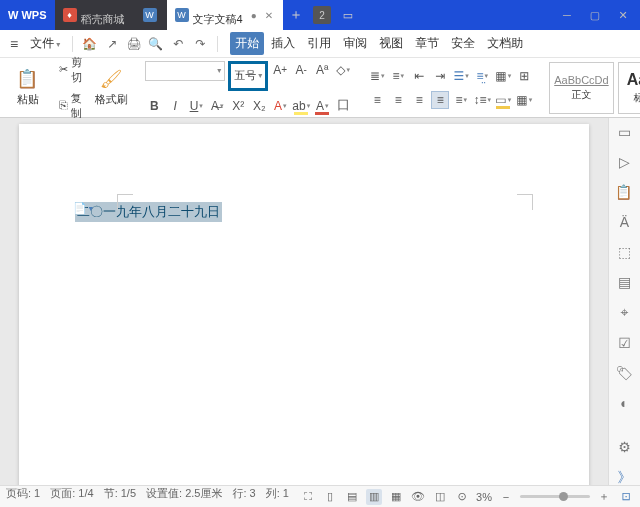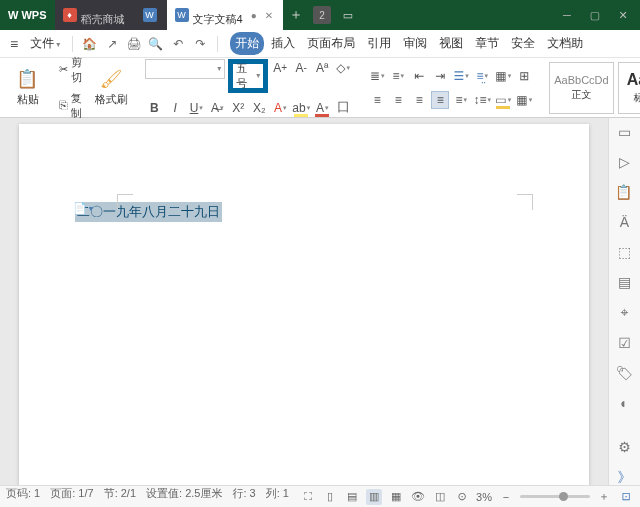--- a/index.html
+++ b/index.html
@@ -1,19 +1,19 @@
 <!DOCTYPE html>
 <html><head>
 <meta charset="utf-8">
 <style>
 * { margin:0; padding:0; box-sizing:border-box; font-family:"Microsoft YaHei",sans-serif; }
 body { width:640px; height:507px; background:#fff; overflow:hidden; font-size:11px; color:#333; }
 
 
-.titlebar { height:30px; background:#14532d; display:flex; align-items:center; color:#ccc; position:relative; }
+.titlebar { height:30px; background:#1d4ed8; display:flex; align-items:center; color:#ccc; position:relative; }
 .logo { padding:0 8px; font-weight:bold; font-size:11px; color:#fff; }
 .tab { height:30px; padding:0 10px 0 8px; display:flex; align-items:center; gap:4px; font-size:11px; cursor:pointer; position:relative; max-width:180px; }
 .tab.dark { background:#37373d; color:#ccc; }
 .tab.active { background:#fff; color:#333; }
 .tab .ticon { width:14px; height:14px; border-radius:2px; display:flex; align-items:center; justify-content:center; font-size:9px; color:#fff; flex-shrink:0;}
 .tab .tclose { font-size:10px; margin-left:4px; opacity:.6;}
 .tlabel { white-space:nowrap; overflow:hidden; text-overflow:ellipsis;margin-top:8px; }
 .tplus { width:26px; text-align:center; color:#ccc; font-size:14px; cursor:pointer; }
 .tcount { width:18px; height:18px; background:#555; color:#ccc; border-radius:2px; display:flex; align-items:center; justify-content:center; font-size:10px; margin:0 4px;}
 .winbtns { margin-left:auto; display:flex; align-items:center; gap:2px; padding-right:4px;}
@@ -22,41 +22,41 @@
 .verbadge::before { content:""; width:12px; height:12px; border:2px solid #8bbd46; border-radius:50%; display:inline-block; box-sizing:border-box; position:relative;}
 
 
 .menubar { height:28px; background:#fff; border-bottom:1px solid #e5e5e5; display:flex; align-items:center; padding:0 6px; gap:4px; font-size:12px;}
 .hamb { font-size:14px; padding:0 4px; color:#555;}
 .filemenu { padding:0 4px; }
 .drop { font-size:8px; color:#888; margin-left:2px;}
 .msep { width:1px; height:16px; background:#ddd; margin:0 4px;}
 .qbtn { width:18px; height:18px; display:flex; align-items:center; justify-content:center; color:#666; cursor:pointer;}
 .menutabs { display:flex; align-items:center; gap:2px; margin-left:4px;}
-.menutab { padding:3px 5px; font-size:12px; cursor:pointer; border-radius:10px; white-space:nowrap;}
+.menutab { padding:3px 5px; font-size:12px; cursor:pointer; border-radius:2px; white-space:nowrap;}
 .menutab.active { background:#4a7ebb; color:#fff;}
 
 
 .ribbon { height:60px; background:#fff; border-bottom:1px solid #d0d0d0; display:flex; padding:2px 6px; gap:4px; align-items:stretch;}
 .rgrp { display:flex; flex-direction:column; justify-content:center; gap:2px; padding:0 2px;}
 .rgrp.col { align-items:center;}
 .rsep { width:1px; background:#e5e5e5; margin:4px 2px;}
 .bigbtn { display:flex; flex-direction:column; align-items:center; justify-content:center; gap:2px; width:40px; height:54px; cursor:pointer; font-size:11px;}
 .bigbtn .bicon { font-size:18px; color:#4a7ebb;}
 .rowbtns { display:flex; align-items:center; gap:3px;}
 .smbtn { display:flex; align-items:center; gap:3px; padding:2px 3px; cursor:pointer; font-size:11px; color:#444;}
 .fontbox { display:flex; gap:3px;}
 .fontname { width:80px; height:20px; border:1px solid #ccc; font-size:11px; padding:0 3px; display:flex; align-items:center; background:#fff;}
-.fontsize { width:40px; height:20px; border:5px solid #0369a1; font-size:11px; padding:12px 3px; display:flex; align-items:center; background:#fff;}
+.fontsize { width:40px; height:20px; border:3px solid #0369a1; font-size:11px; padding:12px 3px; display:flex; align-items:center; background:#fff;}
 .ibtn { width:18px; height:18px; display:flex; align-items:center; justify-content:center; cursor:pointer; color:#555; font-size:12px; position:relative;}
 .ibtn.sel { background:#d9e2ec; border:1px solid #a8c0da;}
 .ibtn .dr { font-size:7px; margin-left:1px; color:#888;}
 .clrbar { position:absolute; bottom:0px; left:2px; right:2px; height:3px;}
 .stylebox { border:1px solid #ccc; padding:2px 4px; text-align:center; cursor:pointer; font-size:10px; min-width:60px; height:52px; display:flex; flex-direction:column; justify-content:center; gap:2px;}
-.stylebox .s1 { color:#888; font-size:11px;}
+.stylebox .s1 { color:#888; font-size:11px;text-decoration:underline;}
 .stylebox .s2 { font-size:16px; font-weight:bold;}
 
 
 .workarea { position:absolute; top:118px; left:0; right:32px; bottom:22px; background:#e9e9e9; overflow:auto;}
 .page { width:570px; min-height:780px; background:#fff; margin:6px auto 20px; box-shadow:0 1px 4px rgba(0,0,0,.2); position:relative; padding:78px 56px;}
 .corner { position:absolute; width:16px; height:16px; border-color:#ccc;}
 .corner.tl { top:70px; left:98px; border-left:1px solid #ccc; border-top:1px solid #ccc;}
 .corner.tr { top:70px; right:56px; border-right:1px solid #ccc; border-top:1px solid #ccc;}
 .smart { position:absolute; left:54px; top:78px; display:flex; align-items:center; gap:2px; color:#4a7ebb; font-size:11px;}
 .seltext { display:inline-block; background:#b5c7d3; color:#0c4a6e; font-size:13px; padding:1px 2px; font-family:SimSun,serif;}
@@ -110,21 +110,20 @@
   <span class="qbtn">🏠</span>
   <span class="qbtn">↗</span>
   <span class="qbtn">🖨</span>
   <span class="qbtn">🔍</span>
   <span class="qbtn">↶</span>
   <span class="qbtn">↷</span>
   <span class="msep"></span>
   <div class="menutabs">
     <span class="menutab active">开始</span>
     <span class="menutab">插入</span>
-    <span class="menutab">页面布局</span>
     <span class="menutab">引用</span>
     <span class="menutab">审阅</span>
     <span class="menutab">视图</span>
     <span class="menutab">章节</span>
     <span class="menutab">安全</span>
     <span class="menutab">文档助</span>
   </div>
 
 </div>
 
@@ -246,22 +245,22 @@
   <div class="sp">☑</div>
   <div class="sp">🏷</div>
   <div class="sp">◐</div>
   <div class="gap"></div>
   <div class="sp">⚙</div>
   <div class="sp" style="color:#4a7ebb">》</div>
 </div>
 
 <div class="statusbar">
   <span class="sseg">页码: 1</span>
-  <span class="sseg">页面: 1/7</span>
-  <span class="sseg">节: 2/1</span>
+  <span class="sseg">页面: 1/4</span>
+  <span class="sseg">节: 1/5</span>
   <span class="sseg">设置值: 2.5厘米</span>
   <span class="sseg">行: 3</span>
   <span class="sseg">列: 1</span>
   <div class="sright">
     <span class="sicon">⛶</span>
     <span class="sicon">▯</span>
     <span class="sicon">▤</span>
     <span class="sicon sel">▥</span>
     <span class="sicon">▦</span>
     <span class="sicon">👁</span>

